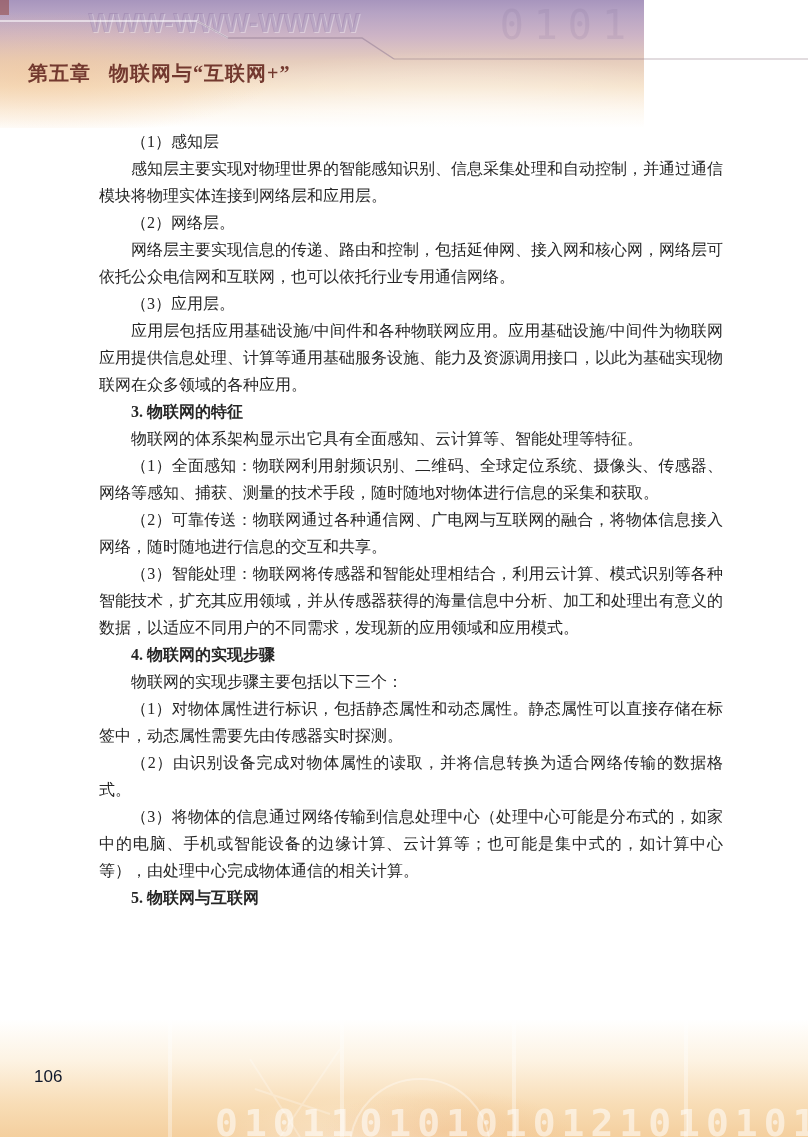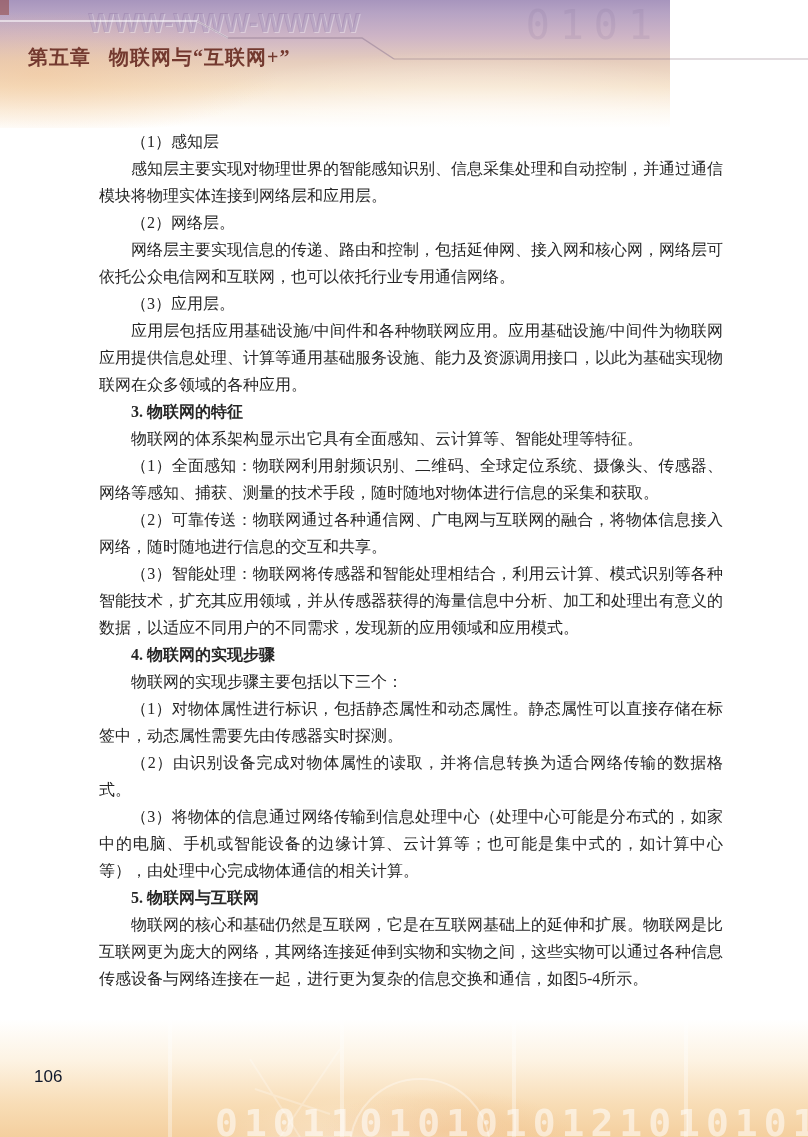--- a/index.html
+++ b/index.html
@@ -12,21 +12,20 @@
   }
 
   
   .header {
     position: absolute; top: 0; left: 0;
     width: 644px; height: 128px;
     background:
       radial-gradient(ellipse 340px 90px at 6% 58%, rgba(243,198,150,0.55), transparent 70%),
       radial-gradient(ellipse 420px 120px at 70% 110%, rgba(255,255,255,0.65), transparent 75%),
       linear-gradient(180deg, #a795bd 0%, #b6a3c4 10%, #cdb4c6 28%, #e6cdbd 48%, #f6e3cb 68%, #fdf6ec 86%, #ffffff 100%);
-    padding-left: 26px;
   }
   .corner-accent {
     position: absolute; top: 0; left: 0;
     width: 9px; height: 15px;
     background: rgba(146,70,62,0.55);
   }
   .www-watermark {
     position: absolute; top: 8px; left: 88px;
     font-family: "Liberation Sans", sans-serif;
     font-weight: bold; font-size: 27px; letter-spacing: 0px;
@@ -36,21 +35,21 @@
   }
   .binary-watermark-top {
     position: absolute; top: 2px; right: 8px;
     font-family: "DejaVu Sans Mono", monospace;
     font-weight: normal; font-size: 40px; letter-spacing: 10px;
     color: rgba(130,108,150,0.14);
     white-space: nowrap;
   }
   .header-lines { position: absolute; top: 0; left: 0; }
   .chapter-title {
-    position: absolute; top: 44px; left: 28px;
+    position: absolute; top: 60px; left: 28px;
     font-size: 20px; font-weight: bold;
     color: #73392f;
     letter-spacing: 1px;
     white-space: nowrap;
   }
   .chapter-title .chapter-name { margin-left: 18px; }
 
   
   .content {
     position: absolute; top: 128px; left: 99px;
@@ -118,21 +117,20 @@
   <p>物联网的体系架构显示出它具有全面感知、云计算等、智能处理等特征。</p>
   <p>（1）全面感知：物联网利用射频识别、二维码、全球定位系统、摄像头、传感器、网络等感知、捕获、测量的技术手段，随时随地对物体进行信息的采集和获取。</p>
   <p>（2）可靠传送：物联网通过各种通信网、广电网与互联网的融合，将物体信息接入网络，随时随地进行信息的交互和共享。</p>
   <p>（3）智能处理：物联网将传感器和智能处理相结合，利用云计算、模式识别等各种智能技术，扩充其应用领域，并从传感器获得的海量信息中分析、加工和处理出有意义的数据，以适应不同用户的不同需求，发现新的应用领域和应用模式。</p>
   <p class="heading">4. 物联网的实现步骤</p>
   <p>物联网的实现步骤主要包括以下三个：</p>
   <p>（1）对物体属性进行标识，包括静态属性和动态属性。静态属性可以直接存储在标签中，动态属性需要先由传感器实时探测。</p>
   <p>（2）由识别设备完成对物体属性的读取，并将信息转换为适合网络传输的数据格式。</p>
   <p>（3）将物体的信息通过网络传输到信息处理中心（处理中心可能是分布式的，如家中的电脑、手机或智能设备的边缘计算、云计算等；也可能是集中式的，如计算中心等），由处理中心完成物体通信的相关计算。</p>
   <p class="heading">5. 物联网与互联网</p>
-  <p>物联网的核心和基础仍然是互联网，它是在互联网基础上的延伸和扩展。物联网是比互联网更为庞大的网络，其网络连接延伸到实物和实物之间，这些实物可以通过各种信息传感设备与网络连接在一起，进行更为复杂的信息交换和通信，如图5-4所示。</p>
 </div>
 
 <div class="footer">
   <svg class="footer-arcs" width="808" height="118">
     <circle cx="420" cy="130" r="70" fill="none" stroke="rgba(255,255,255,0.35)" stroke-width="2"></circle>
     <circle cx="950" cy="140" r="120" fill="none" stroke="rgba(255,255,255,0.30)" stroke-width="2"></circle>
     <circle cx="1250" cy="90" r="130" fill="none" stroke="rgba(255,255,255,0.25)" stroke-width="2"></circle>
     <path d="M 280 118 L 340 30 M 300 118 L 250 40 M 255 70 L 330 95" stroke="rgba(255,255,255,0.25)" stroke-width="2" fill="none"></path>
   </svg>
   <div class="binary-watermark-bottom">010110101010121010101000</div>

